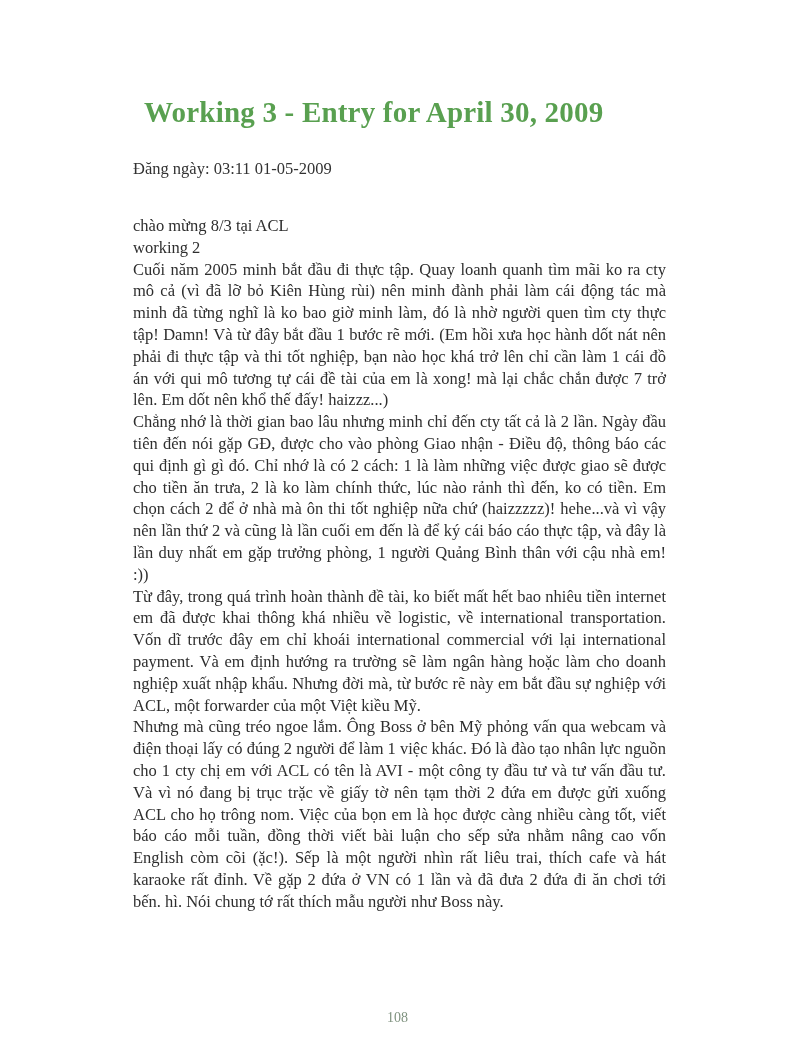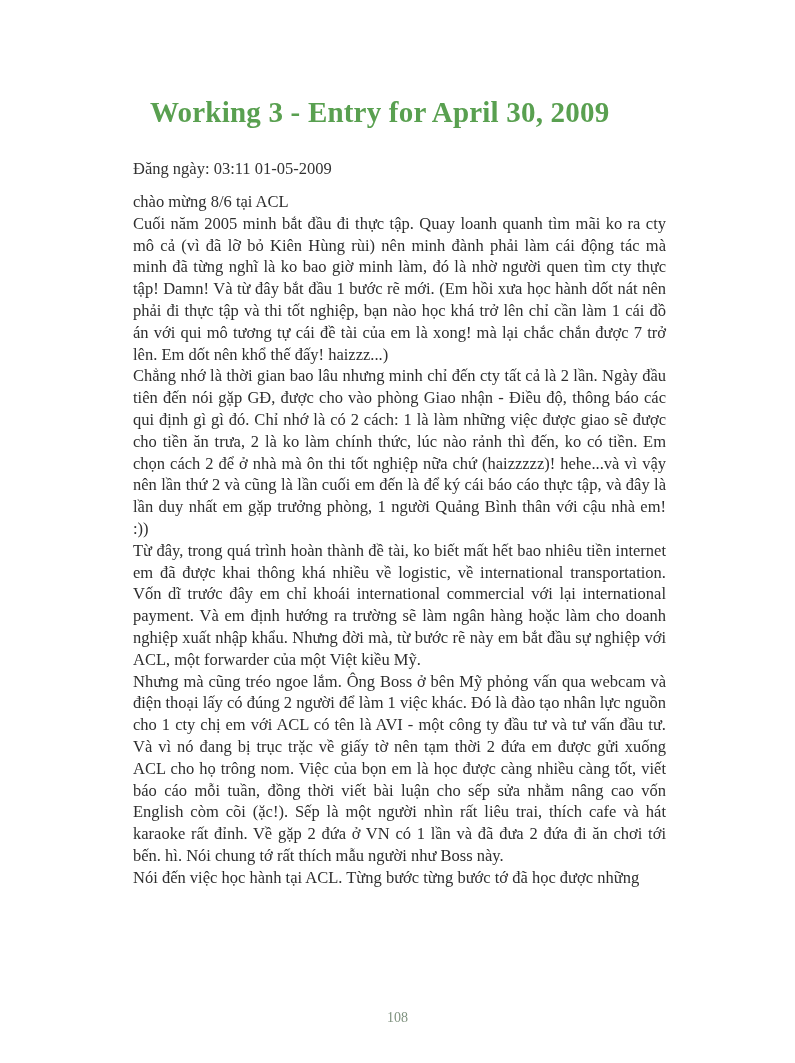--- a/index.html
+++ b/index.html
@@ -11,29 +11,29 @@
     position: relative;
     width: 795px;
     height: 1063px;
     background: #ffffff;
     box-sizing: border-box;
     padding: 96px 129px 0 133px;
     font-family: "Liberation Serif", "DejaVu Serif", serif;
     overflow: hidden;
   }
   .entry-title {
-    margin: 0 0 30px 17px;
+    margin: 0 0 30px 11px;
     font-size: 29px;
     font-weight: bold;
     color: #59a050;
     letter-spacing: 0.2px;
     font-family: "Liberation Serif", "DejaVu Serif", serif;
   }
   .date-line {
-    margin: 0 0 12px 0;
+    margin: 0 0 36px 0;
     font-size: 16.5px;
     color: #323232;
   }
   .content p {
     margin: 0;
     font-size: 16.5px;
     line-height: 21.8px;
     color: #2e2e2e;
     text-align: justify;
   }
@@ -53,23 +53,23 @@
 </head>
 <body>
 
 <div class="page">
 
   <h1 class="entry-title">Working 3 - Entry for April 30, 2009</h1>
 
   <p class="date-line">Đăng ngày: 03:11 01-05-2009</p>
 
   <div class="content">
-    <p class="no-justify">chào mừng 8/6 tại ACL</p>
+    <p class="no-justify">chào mừng 8/3 tại ACL</p>
+    <p class="no-justify">working 2</p>
     <p>Cuối năm 2005 minh bắt đầu đi thực tập. Quay loanh quanh tìm mãi ko ra cty mô cả (vì đã lỡ bỏ Kiên Hùng rùi) nên minh đành phải làm cái động tác mà minh đã từng nghĩ là ko bao giờ minh làm, đó là nhờ người quen tìm cty thực tập! Damn! Và từ đây bắt đầu 1 bước rẽ mới. (Em hồi xưa học hành dốt nát nên phải đi thực tập và thi tốt nghiệp, bạn nào học khá trở lên chỉ cần làm 1 cái đồ án với qui mô tương tự cái đề tài của em là xong! mà lại chắc chắn được 7 trở lên. Em dốt nên khổ thế đấy! haizzz...)</p>
     <p>Chẳng nhớ là thời gian bao lâu nhưng minh chỉ đến cty tất cả là 2 lần. Ngày đầu tiên đến nói gặp GĐ, được cho vào phòng Giao nhận - Điều độ, thông báo các qui định gì gì đó. Chỉ nhớ là có 2 cách: 1 là làm những việc được giao sẽ được cho tiền ăn trưa, 2 là ko làm chính thức, lúc nào rảnh thì đến, ko có tiền. Em chọn cách 2 để ở nhà mà ôn thi tốt nghiệp nữa chứ (haizzzzz)! hehe...và vì vậy nên lần thứ 2 và cũng là lần cuối em đến là để ký cái báo cáo thực tập, và đây là lần duy nhất em gặp trưởng phòng, 1 người Quảng Bình thân với cậu nhà em! :))</p>
     <p>Từ đây, trong quá trình hoàn thành đề tài, ko biết mất hết bao nhiêu tiền internet em đã được khai thông khá nhiều về logistic, về international transportation. Vốn dĩ trước đây em chỉ khoái international commercial với lại international payment. Và em định hướng ra trường sẽ làm ngân hàng hoặc làm cho doanh nghiệp xuất nhập khẩu. Nhưng đời mà, từ bước rẽ này em bắt đầu sự nghiệp với ACL, một forwarder của một Việt kiều Mỹ.</p>
     <p>Nhưng mà cũng tréo ngoe lắm. Ông Boss ở bên Mỹ phỏng vấn qua webcam và điện thoại lấy có đúng 2 người để làm 1 việc khác. Đó là đào tạo nhân lực nguồn cho 1 cty chị em với ACL có tên là AVI - một công ty đầu tư và tư vấn đầu tư. Và vì nó đang bị trục trặc về giấy tờ nên tạm thời 2 đứa em được gửi xuống ACL cho họ trông nom. Việc của bọn em là học được càng nhiều càng tốt, viết báo cáo mỗi tuần, đồng thời viết bài luận cho sếp sửa nhằm nâng cao vốn English còm cõi (ặc!). Sếp là một người nhìn rất liêu trai, thích cafe và hát karaoke rất đỉnh. Về gặp 2 đứa ở VN có 1 lần và đã đưa 2 đứa đi ăn chơi tới bến. hì. Nói chung tớ rất thích mẫu người như Boss này.</p>
-    <p>Nói đến việc học hành tại ACL. Từng bước từng bước tớ đã học được những</p>
   </div>
 
   <div class="page-number">108</div>
 
 </div>
 
 </body></html>

